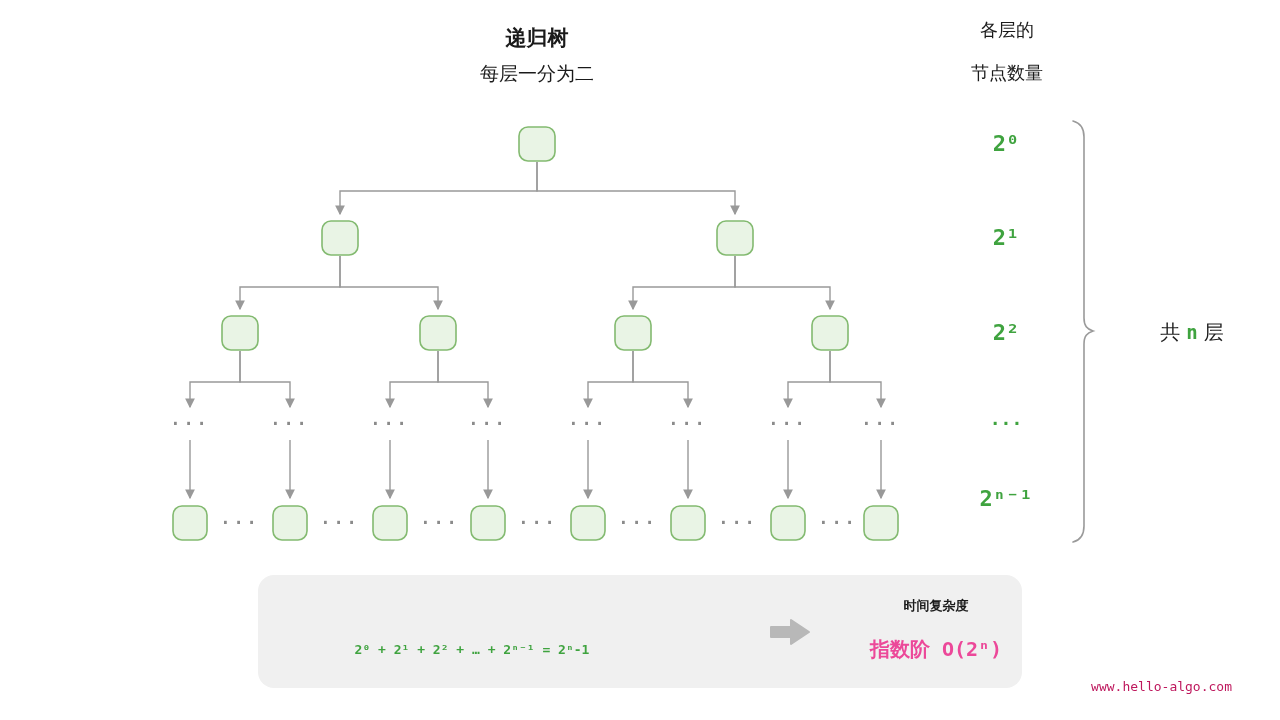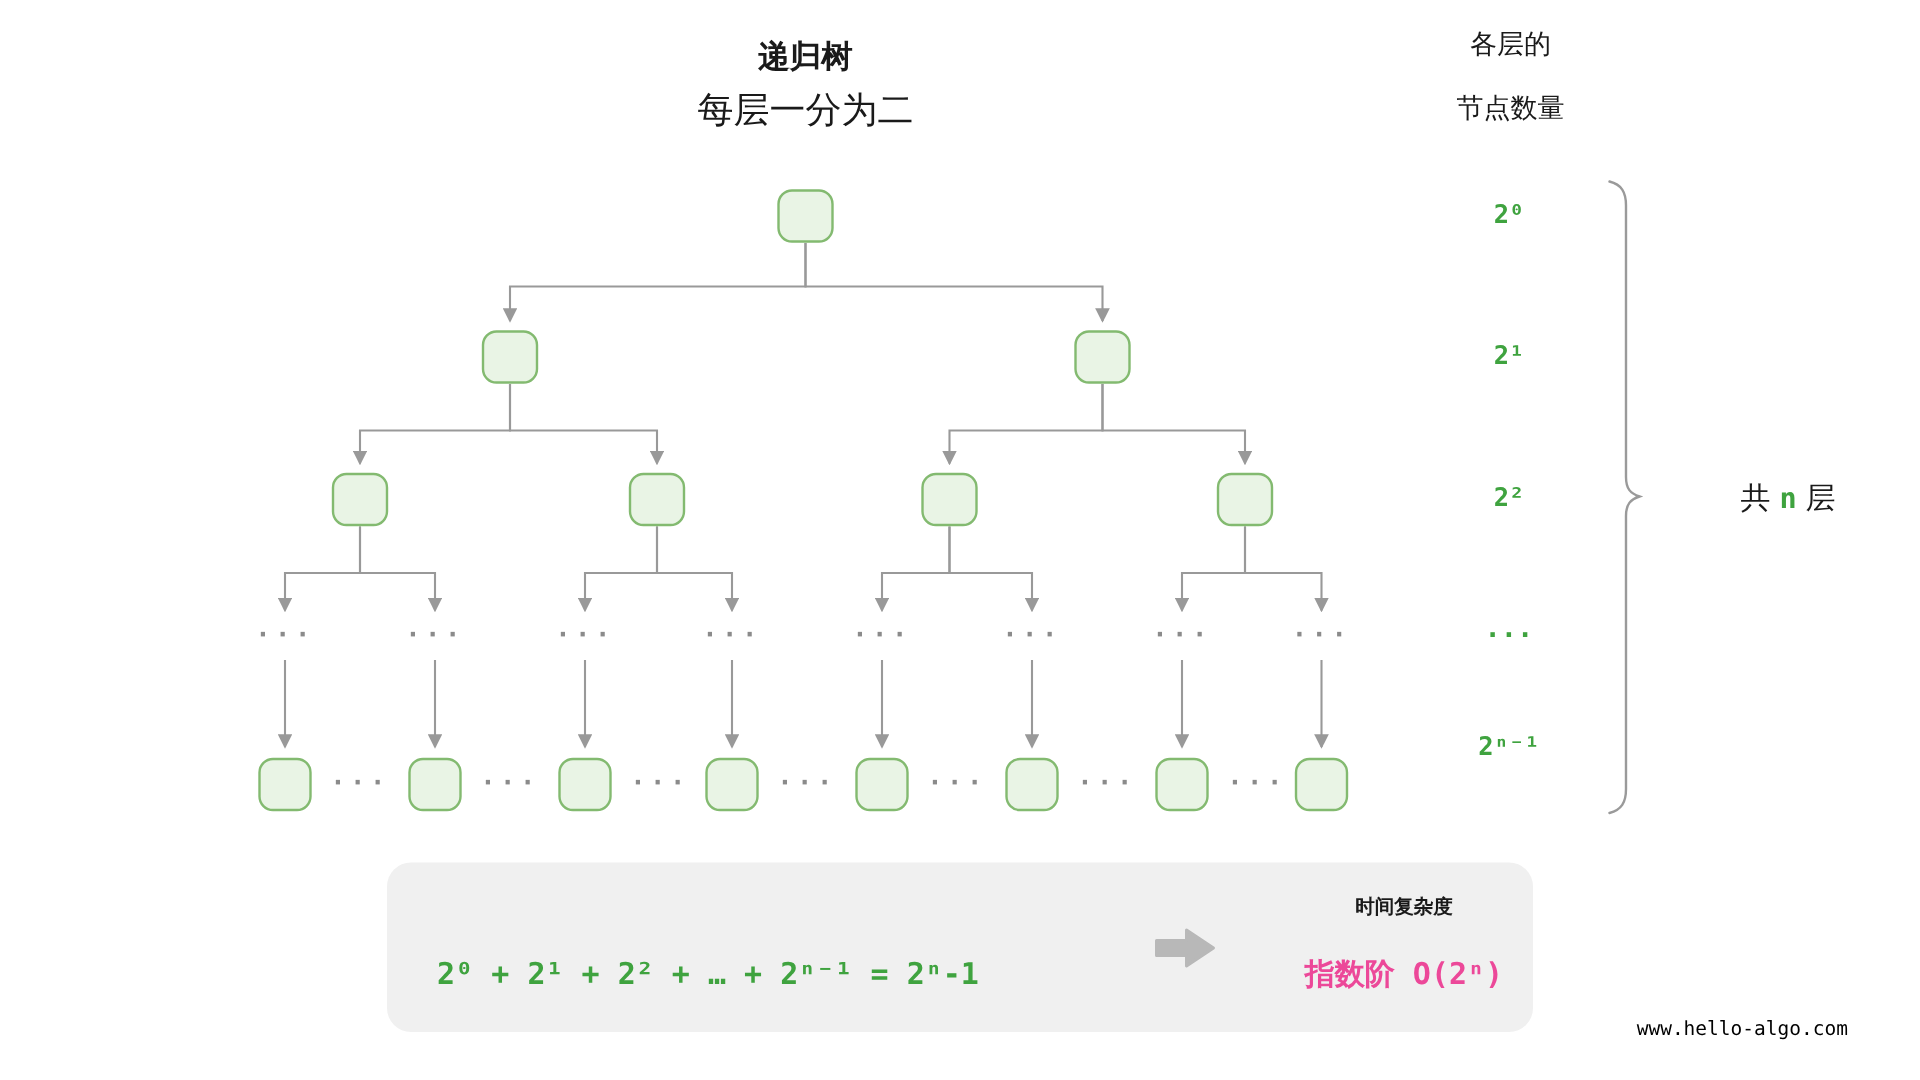--- a/index.html
+++ b/index.html
@@ -1,33 +1,33 @@
 <!DOCTYPE html>
 <html><head>
 <meta charset="utf-8">
 <style>
   html,body{margin:0;padding:0;background:#ffffff;}
   .stage{position:relative;width:1280px;height:720px;background:#ffffff;overflow:hidden;
          font-family:"DejaVu Sans","Liberation Sans",sans-serif;color:#1a1a1a;}
   svg.layer{position:absolute;left:0;top:0;}
   .abs{position:absolute;transform:translate(-50%,-50%);white-space:nowrap;line-height:1;}
   .title{font-size:21px;font-weight:bold;}
-  .subtitle{font-size:24px;}
+  .subtitle{font-size:19px;}
   .rhead{font-size:18px;}
-  .lvl{font-family:"DejaVu Sans Mono",monospace;font-weight:bold;font-size:17px;color:#3fa33f;}
+  .lvl{font-family:"DejaVu Sans Mono",monospace;font-weight:bold;font-size:22px;color:#3fa33f;}
   .dots{font-family:"DejaVu Sans Mono",monospace;font-weight:bold;font-size:17px;color:#8b8b8b;letter-spacing:3px;}
   .dots-green{color:#3fa33f;font-size:18px;}
   .brace-label{font-size:20px;margin-left:20px;}
   .brace-label .n{font-family:"DejaVu Sans Mono",monospace;font-weight:bold;color:#3fa33f;font-size:19px;margin:0 6px;}
   .panel{position:absolute;left:258px;top:575px;width:764px;height:113px;background:#f0f0f0;border-radius:16px;}
   .ops-title{font-size:19px;font-weight:bold;}
-  .formula{font-family:"DejaVu Sans Mono",monospace;font-weight:bold;font-size:20px;color:#3fa33f;}
+  .formula{font-family:"DejaVu Sans Mono",monospace;font-weight:bold;font-size:13px;color:#3fa33f;}
   .cx-title{font-size:13px;font-weight:bold;}
   .cx-value{font-size:20px;font-weight:bold;color:#ec4899;font-family:"DejaVu Sans Mono","DejaVu Sans",sans-serif;}
-  .watermark{position:absolute;right:48px;top:679px;font-family:"DejaVu Sans Mono",monospace;font-size:13px;color:#000000;}
+  .watermark{position:absolute;right:48px;top:679px;font-family:"DejaVu Sans Mono",monospace;font-size:13px;color:#be185d;}
 </style>
 </head>
 <body>
 
 <div class="stage">
 
   <svg class="layer" width="1280" height="720" viewBox="0 0 1280 720">
     <defs>
       <marker id="ah" viewBox="0 0 8 8" refX="7" refY="4" markerWidth="7" markerHeight="7" orient="auto">
         <path d="M0,0 L8,4 L0,8 z" fill="#999999"></path>

